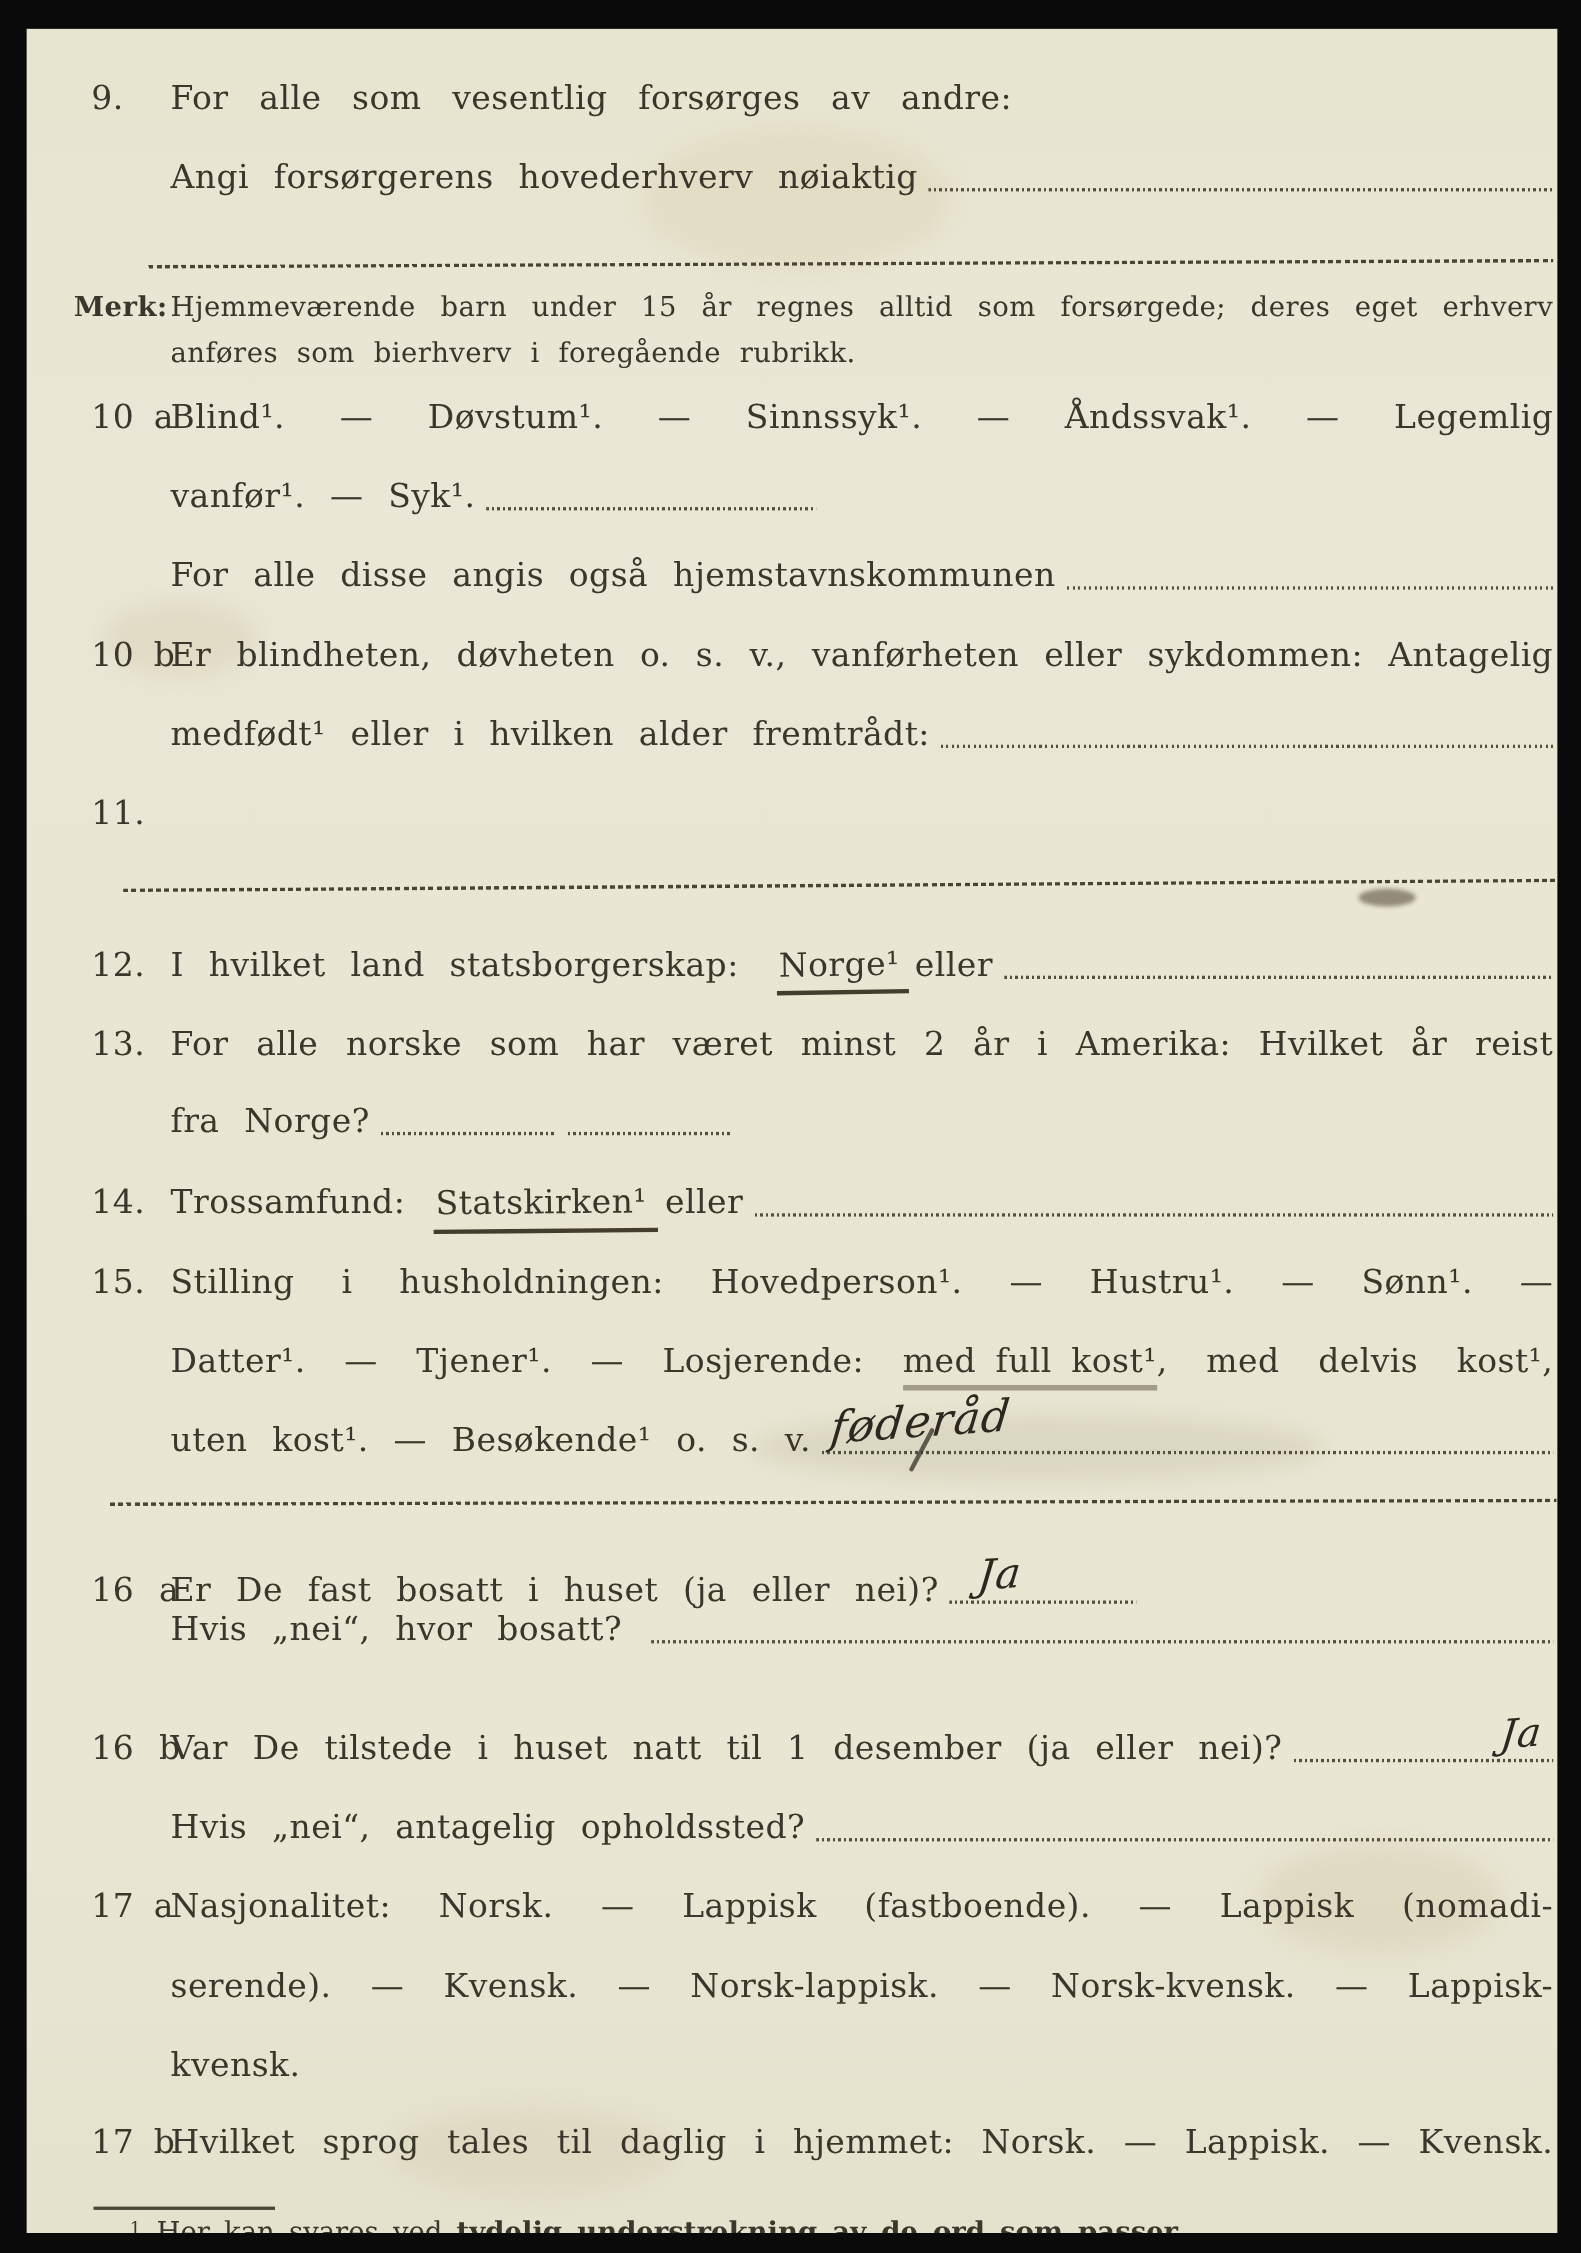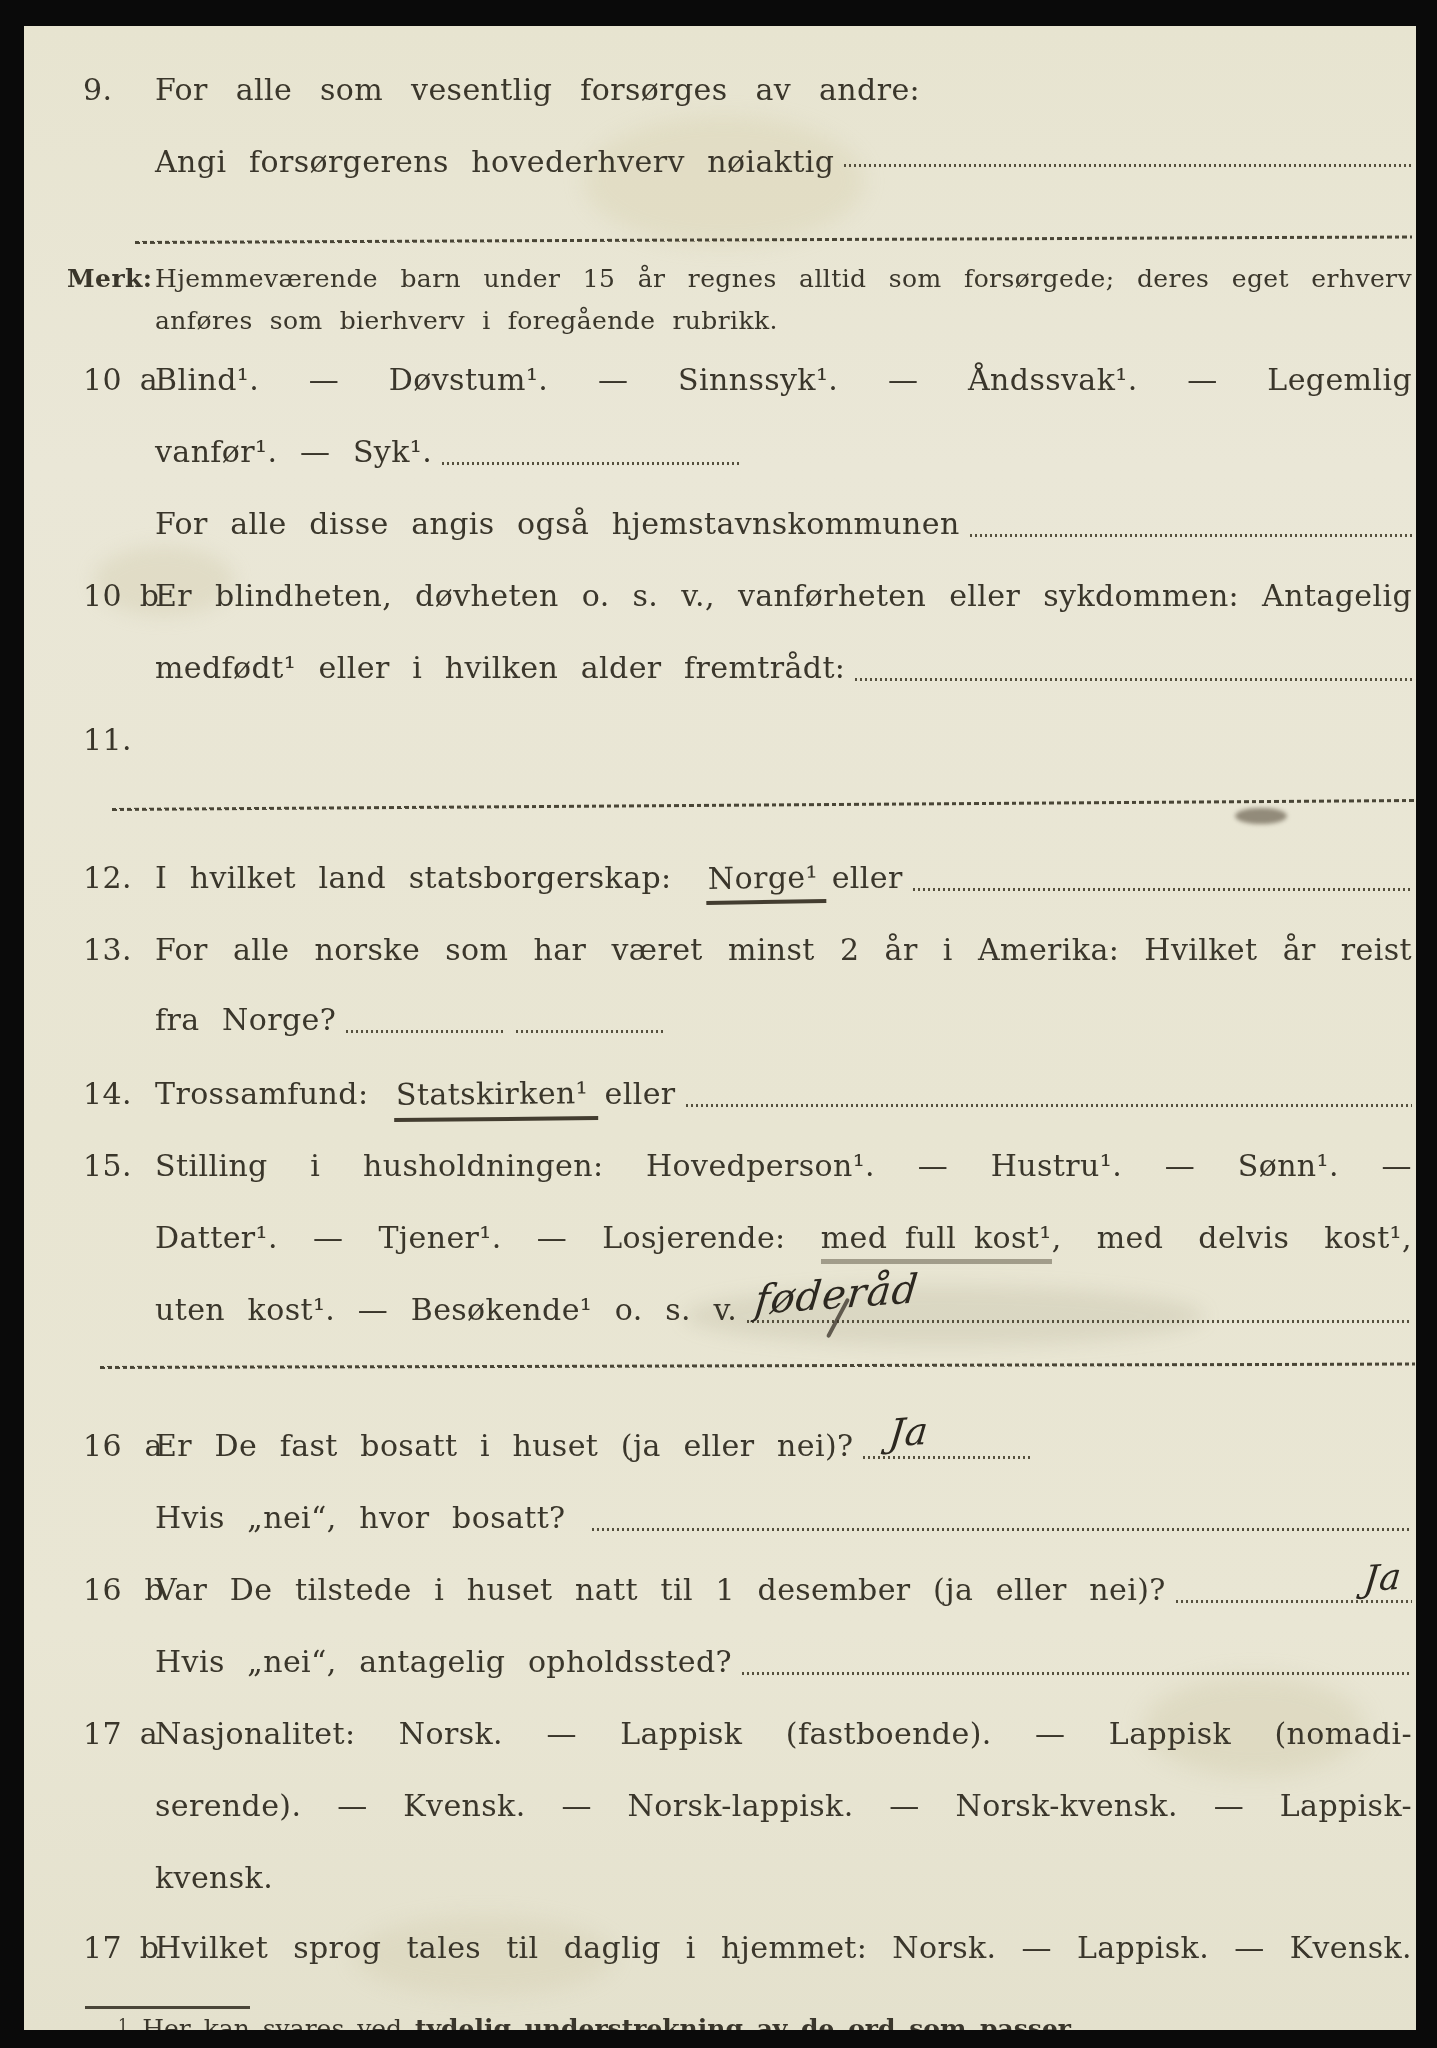--- a/index.html
+++ b/index.html
@@ -80,21 +80,21 @@
 
 <div class="frame top"></div>
 <div class="frame left"></div>
 <div class="frame right"></div>
 <div class="frame bottom"></div>
 
 <div class="row" style="top:70px;word-spacing:0.6em;">
   <span class="num">9.</span>
   <span>For alle som vesentlig forsørges av andre:</span>
 </div>
-<div class="row flex" style="top:142px;align-items:center;">
+<div class="row flex" style="top:142px;">
   <span>Angi forsørgerens hovederhverv nøiaktig</span>
   <div class="lead fill"></div>
 </div>
 
 <div class="rule" style="left:135px;top:241px;width:1277px;transform:rotate(-0.25deg);"></div>
 
 <div class="row just small" style="top:262px;">
   <span class="merk-label small">Merk:</span>
   <span>Hjemmeværende barn under 15 år regnes alltid som forsørgede; deres eget erhverv</span>
 </div>
@@ -175,21 +175,21 @@
 <div class="stroke" style="left:836px;top:1296px;"></div>
 <div class="rule" style="left:100px;top:1366px;width:1315px;transform:rotate(-0.15deg);"></div>
 
 <div class="row flex" style="top:1426px;">
   <span class="num">16 a</span>
   <span>Er De fast bosatt i huset (ja eller nei)?</span>
   <div class="lead w170 leadwrap">
     <span class="hand" style="left:26px;top:-44px;font-size:38px;">Ja</span>
   </div>
 </div>
-<div class="row flex" style="top:1498px;gap:16px;">
+<div class="row flex" style="top:1462px;gap:16px;">
   <span>Hvis „nei“, hvor bosatt?</span>
   <div class="lead fill"></div>
 </div>
 
 <div class="row flex" style="top:1570px;">
   <span class="num">16 b</span>
   <span>Var De tilstede i huset natt til 1 desember (ja eller nei)?</span>
   <div class="lead fill leadwrap">
     <span class="hand" style="right:10px;top:-42px;font-size:36px;">Ja</span>
   </div>

